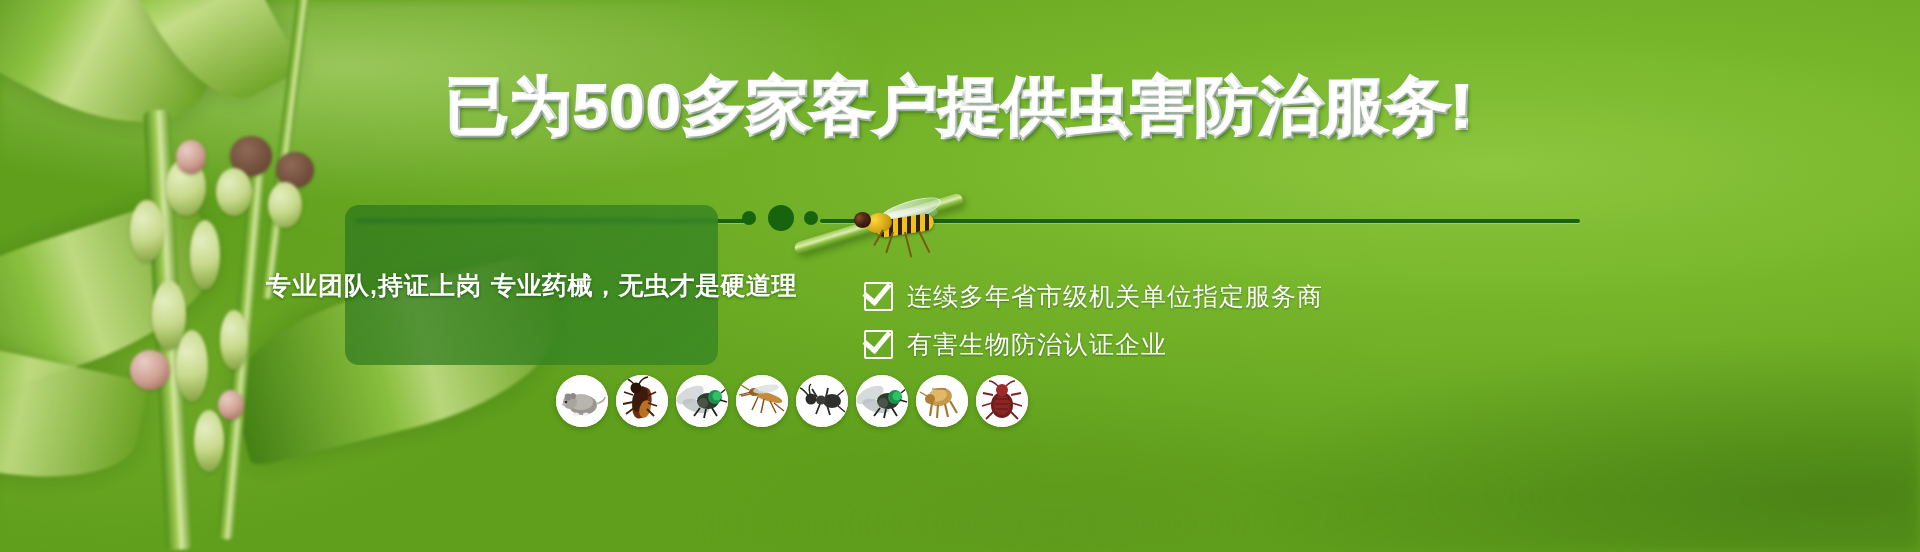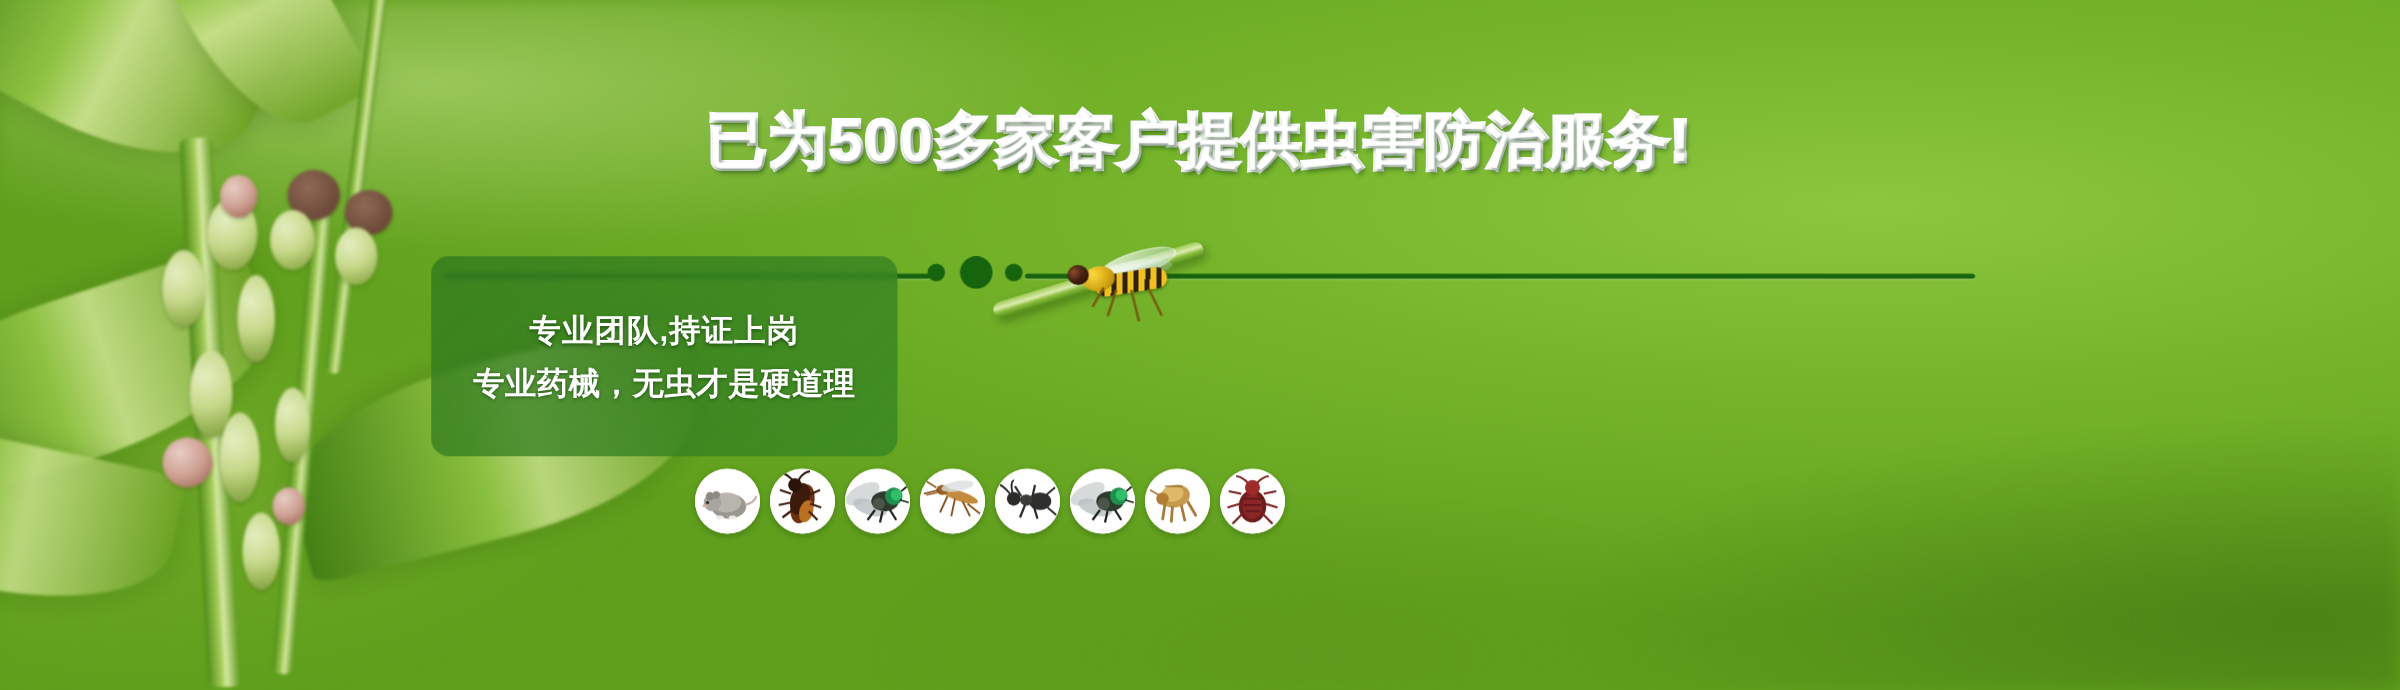--- a/index.html
+++ b/index.html
@@ -37,22 +37,22 @@
   .stem{position:absolute;background:linear-gradient(90deg,#4e8c17,#a6cf5a 45%,#d8e9a6 58%,#5f9a1e);border-radius:6px;}
   .bud{
     position:absolute;border-radius:50%;
     background:radial-gradient(circle at 35% 30%, #e4eec0, #c8d98c 45%, #9db85a 75%, #7a9a3c);
     box-shadow:0 1px 3px rgba(40,60,10,.35);
   }
   .bud.pink{background:radial-gradient(circle at 35% 30%, #e8cdc4, #cfa093 50%, #a97767 80%);}
   .bud.dark{background:radial-gradient(circle at 40% 35%, #8f6a56, #6c4a38 70%);}
   
   #headline{
-    position:absolute;left:0;top:89px;width:1920px;text-align:center;
-    font-size:47px;font-weight:bold;letter-spacing:2px;line-height:1;
+    position:absolute;left:0;top:76px;width:1920px;text-align:center;
+    font-size:62px;font-weight:bold;letter-spacing:2px;line-height:1;
     color:#1f7a1f;
     -webkit-text-stroke:4px #ffffff;
     paint-order:stroke fill;
     text-shadow:
        0 0 1px #ffffff,
        2px 3px 4px rgba(10,50,10,.55);
     white-space:nowrap;
   }
   #headline .inner{
     background:linear-gradient(180deg,#2f8f2c 0%, #1c6a18 48%, #2d8a2a 52%, #0f4d10 100%);
@@ -73,21 +73,21 @@
   #dot-c{left:804px;top:211px;width:14px;height:14px;}
   
   #panel{
     position:absolute;left:345px;top:205px;width:373px;height:160px;
     background:linear-gradient(135deg, rgba(46,118,30,.72), rgba(55,135,36,.80));
     border-radius:14px 14px 14px 14px;
     backdrop-filter:blur(2px);
   }
   #panel-lines{
     position:absolute;left:345px;top:205px;width:373px;height:160px;
-    display:flex;flex-direction:column;justify-content:center;align-items:center;
+    display:flex;flex-direction:row;justify-content:center;align-items:center;
     gap:9px;
   }
   #panel-lines .line{
     color:#ffffff;font-weight:bold;white-space:nowrap;
     text-shadow:0 1px 3px rgba(10,45,8,.55);
   }
   .line-1{font-size:25px;letter-spacing:1px;}
   .line-2{font-size:25px;letter-spacing:.5px;}
   .line-3{font-size:25px;letter-spacing:.5px;}
   
@@ -214,20 +214,30 @@
     <div class="hf-body"></div>
     <div class="hf-thorax"></div>
     <div class="hf-head"></div>
     <div class="hf-eye"></div>
     <div class="hf-leg" style="left:40px;top:33px;height:22px;transform:rotate(18deg);"></div>
     <div class="hf-leg" style="left:52px;top:33px;height:26px;transform:rotate(-14deg);"></div>
     <div class="hf-leg" style="left:66px;top:32px;height:24px;transform:rotate(-26deg);"></div>
     <div class="hf-leg" style="left:30px;top:31px;height:18px;transform:rotate(30deg);"></div>
   </div>
 
+  <div id="checklist">
+    <div class="check-row">
+      <span class="check-box"></span>
+      <span class="check-label">连续多年省市级机关单位指定服务商</span>
+    </div>
+    <div class="check-row">
+      <span class="check-box"></span>
+      <span class="check-label">有害生物防治认证企业</span>
+    </div>
+  </div>
 
   <div id="pests">
 
     <div class="pest">
       <svg width="52" height="52" viewBox="0 0 52 52">
         <ellipse cx="27" cy="30" rx="14" ry="10" fill="#9a9791"></ellipse>
         <ellipse cx="25" cy="27" rx="12" ry="8" fill="#b8b5ae"></ellipse>
         <circle cx="14" cy="27" r="7" fill="#a8a5a0"></circle>
         <circle cx="12" cy="22" r="3.4" fill="#8d8a86"></circle>
         <circle cx="17" cy="21" r="3" fill="#8d8a86"></circle>

